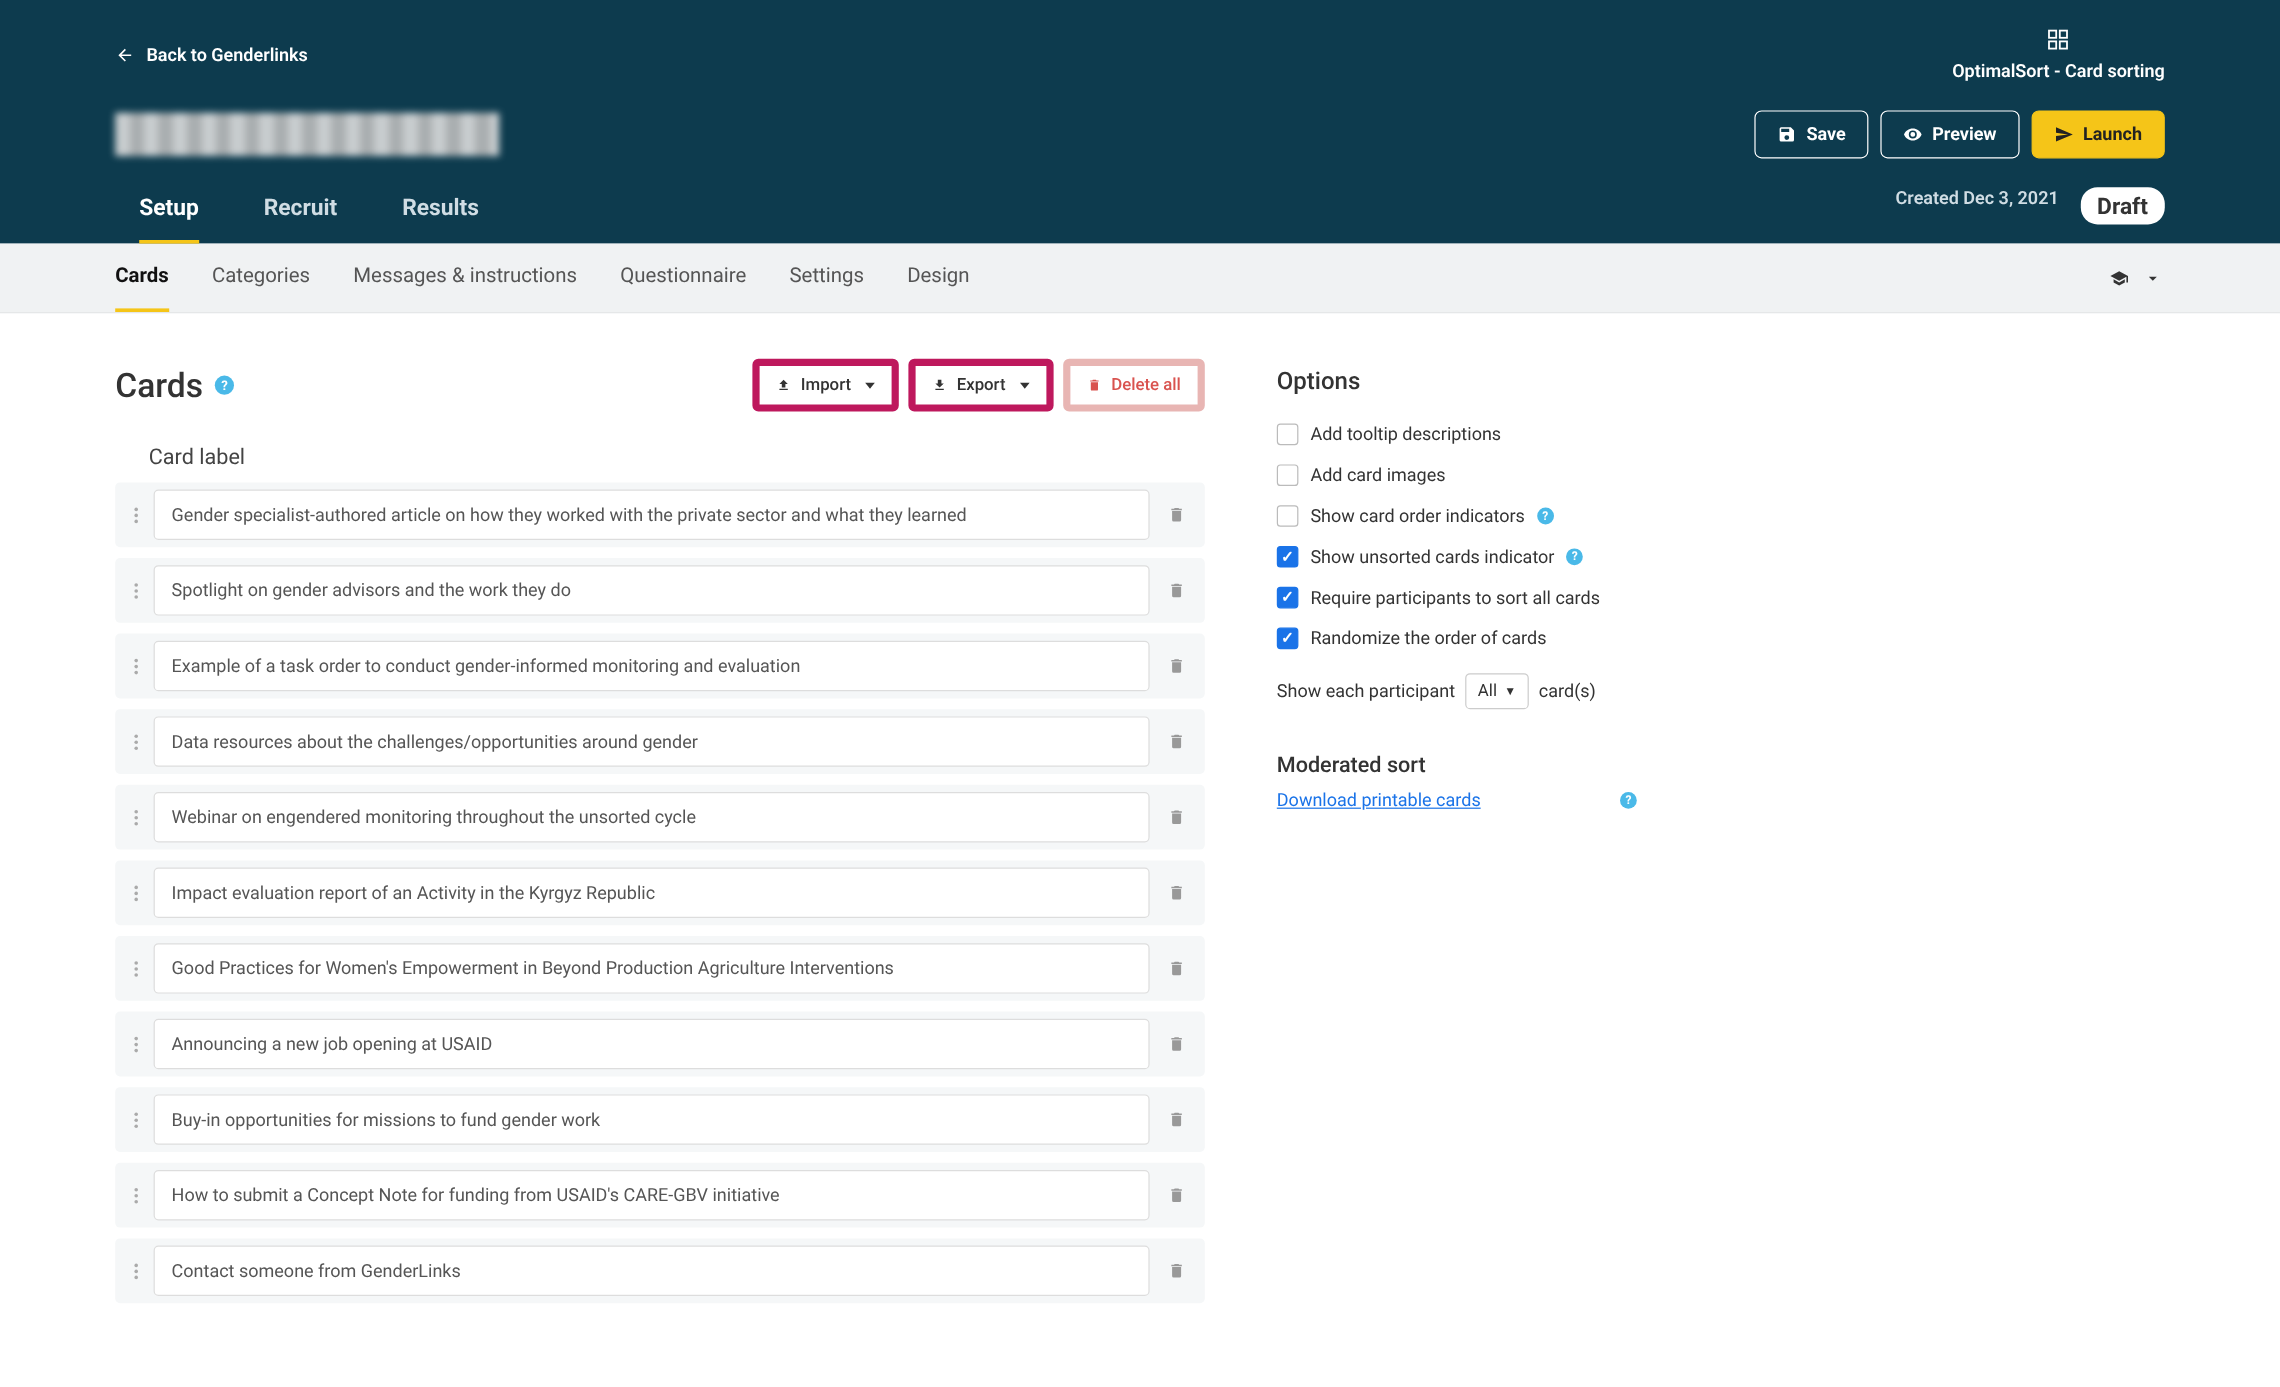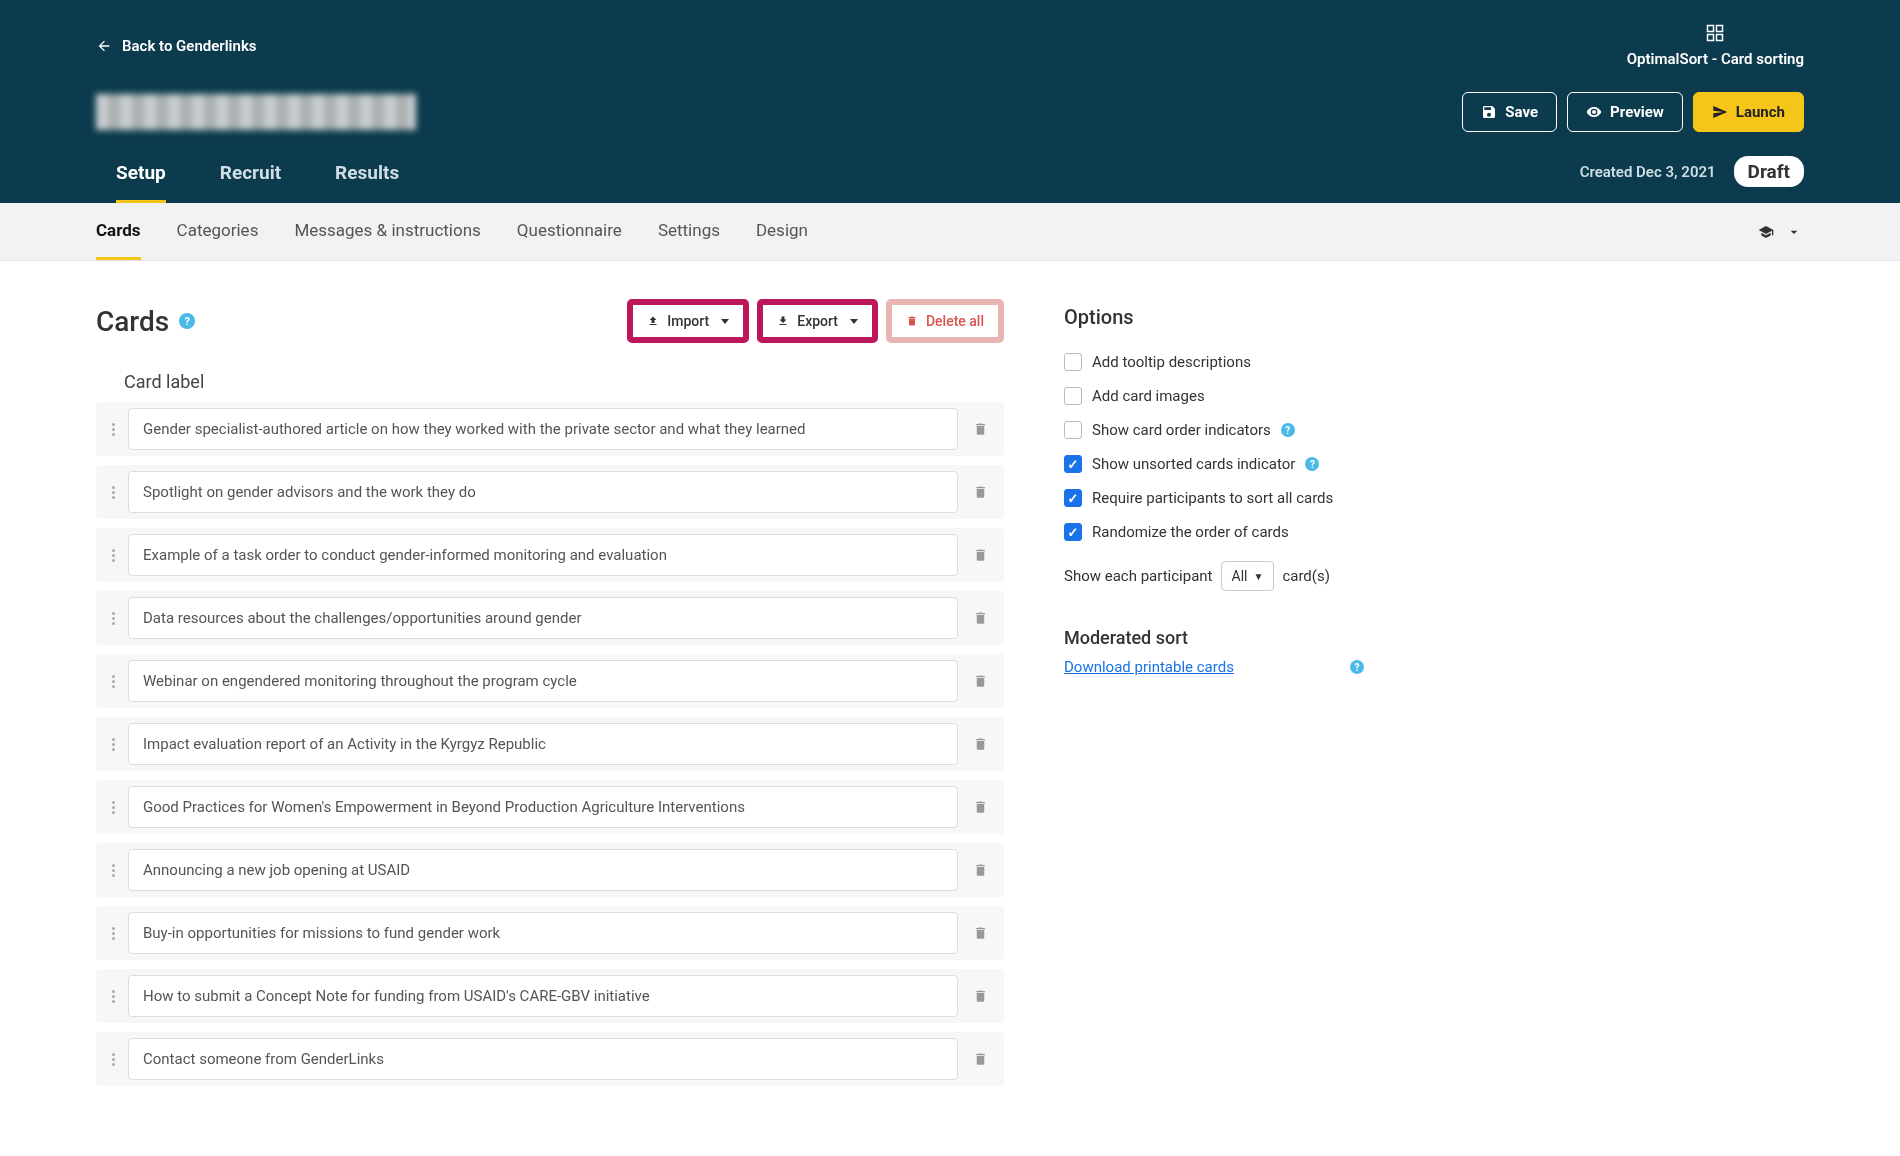--- a/index.html
+++ b/index.html
@@ -19,21 +19,21 @@
     .btn svg { width: 16px; height: 16px; }
     .btn-outline { background: transparent; color: #fff; }
     .btn-outline svg { fill: #fff; }
     .btn-launch { background: #f5c518; border-color: #f5c518; color: #222; }
     .btn-launch svg { fill: #222; }
     
     .nav-row { display: flex; justify-content: space-between; align-items: flex-end; padding-top: 10px; }
     .main-tabs { display: flex; gap: 34px; }
     .main-tab { color: #d0dde4; font-size: 19px; font-weight: 700; padding-bottom: 16px; border-bottom: 3px solid transparent; cursor: pointer; margin-left: 20px; }
     .main-tab.active { color: #fff; border-bottom-color: #f5c518; }
-    .nav-right { display: flex; align-items: center; gap: 18px; padding-bottom: 16px; }
+    .nav-right { display: flex; gap: 18px; padding-bottom: 16px; }
     .created { color: #d0dde4; font-size: 15px; font-weight: 600; }
     .status-pill { background: #fff; color: #333; font-size: 19px; font-weight: 700; padding: 4px 14px; border-radius: 14px; }
     
     .sub-nav { background: #f0f2f3; padding: 0 96px; display: flex; justify-content: space-between; align-items: center; border-bottom: 1px solid #e5e7e8; }
     .sub-tabs { display: flex; gap: 36px; }
     .sub-tab { font-size: 17px; color: #555; padding: 17px 0; border-bottom: 3px solid transparent; cursor: pointer; }
     .sub-tab.active { color: #111; font-weight: 700; border-bottom-color: #f5c518; }
     .sub-nav-right { display: flex; align-items: center; gap: 8px; cursor: pointer; }
     .sub-nav-right svg { width: 20px; height: 16px; }
     
@@ -232,21 +232,21 @@
               <path d="M6 19a2 2 0 002 2h8a2 2 0 002-2V7H6v12zM19 4h-3.5l-1-1h-5l-1 1H5v2h14V4z"></path>
             </svg>
     </div>
         </div>
         <div class="card-row">
     <div class="drag-handle">
             <span></span>
             <span></span>
             <span></span>
           </div>
-    <div class="card-input">Webinar on engendered monitoring throughout the program cycle</div>
+    <div class="card-input">Webinar on engendered monitoring throughout the unsorted cycle</div>
     <div class="trash-btn">
       <svg viewBox="0 0 24 24">
               <path d="M6 19a2 2 0 002 2h8a2 2 0 002-2V7H6v12zM19 4h-3.5l-1-1h-5l-1 1H5v2h14V4z"></path>
             </svg>
     </div>
         </div>
         <div class="card-row">
     <div class="drag-handle">
             <span></span>
             <span></span>

